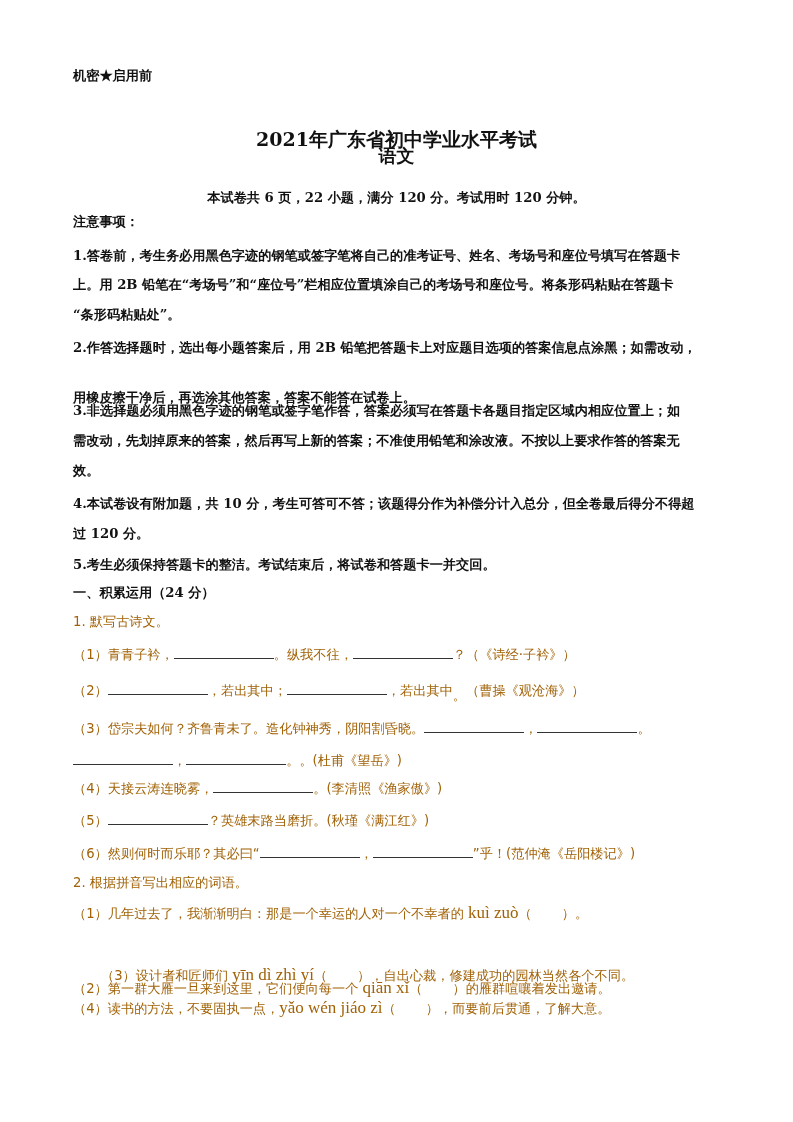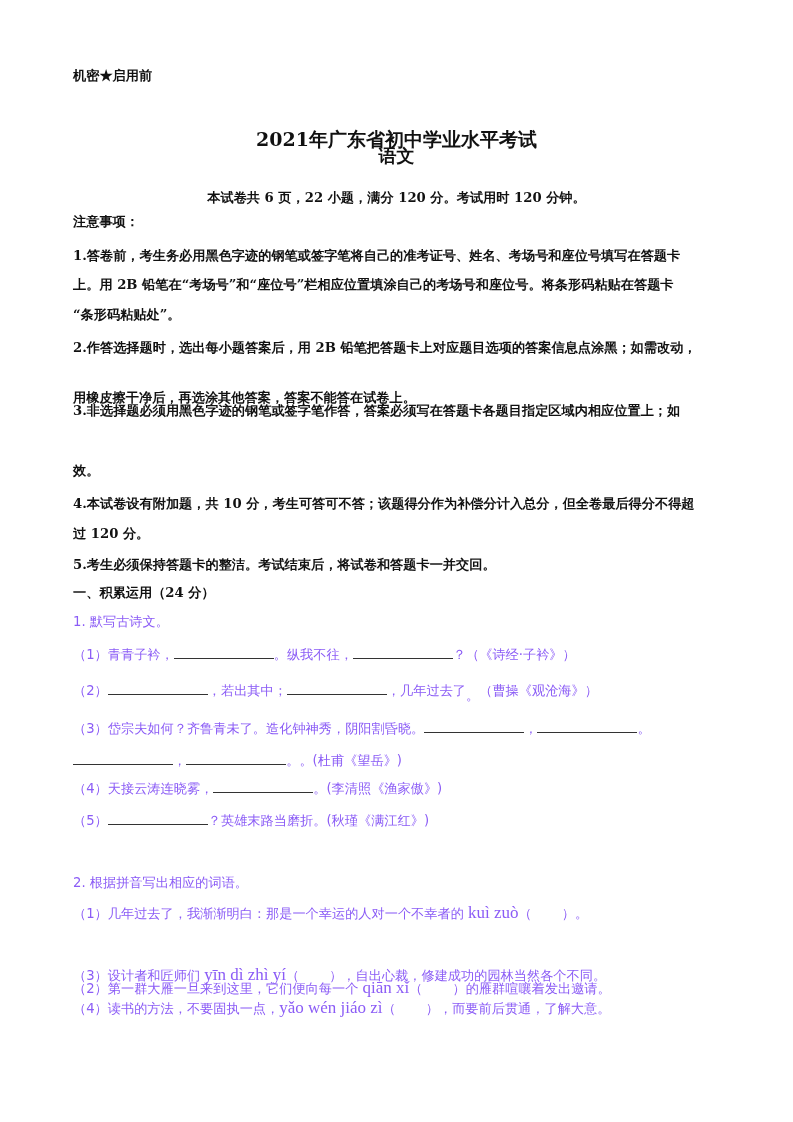--- a/index.html
+++ b/index.html
@@ -3,21 +3,21 @@
 <meta charset="utf-8">
 <style>
   html, body { margin: 0; padding: 0; background: #ffffff; }
   body { width: 793px; height: 1122px; position: relative; overflow: hidden; color: #111; }
   .page { position: absolute; left: 0; top: 0; width: 696px; height: 1122px; }
   .line { position: absolute; left: 73px; white-space: nowrap; font-family: "DejaVu Sans", sans-serif; font-size: 13.2px; line-height: 18px; }
   .bold { font-weight: bold; font-family: "DejaVu Serif", serif; }
   .center { left: 0; width: 793px; text-align: center; }
   .title { font-size: 19px; font-weight: bold; font-family: "DejaVu Serif", serif; line-height: 24px; }
   .subject { font-size: 18px; font-weight: bold; font-family: "DejaVu Serif", serif; line-height: 24px; }
-  .normal { font-family: "DejaVu Sans", sans-serif; font-weight: normal; color: #8b5cf6; }
+  .normal { font-family: "DejaVu Sans", sans-serif; font-weight: normal; color: #a16207; }
   .blank { display: inline-block; border-bottom: 1px solid #333; height: 14px; vertical-align: baseline; }
   .w100 { width: 100px; }
   .pinyin { font-family: "Liberation Serif", serif; font-size: 17px; }
   .paren-gap { display: inline-block; width: 30px; }
 </style>
 </head>
 <body>
 
 <div class="page">
 
@@ -26,65 +26,69 @@
   <div class="line center subject" style="top:144px;">语文</div>
   <div class="line center bold" style="top:189px;">本试卷共 6 页，22 小题，满分 120 分。考试用时 120 分钟。</div>
 
   <div class="line bold" style="top:213px;">注意事项：</div>
   <div class="line bold" style="top:247px;">1.答卷前，考生务必用黑色字迹的钢笔或签字笔将自己的准考证号、姓名、考场号和座位号填写在答题卡</div>
   <div class="line bold" style="top:276px;">上。用 2B 铅笔在“考场号”和“座位号”栏相应位置填涂自己的考场号和座位号。将条形码粘贴在答题卡</div>
   <div class="line bold" style="top:306px;">“条形码粘贴处”。</div>
   <div class="line bold" style="top:339px;">2.作答选择题时，选出每小题答案后，用 2B 铅笔把答题卡上对应题目选项的答案信息点涂黑；如需改动，</div>
   <div class="line bold" style="top:369px;margin-top:20px;">用橡皮擦干净后，再选涂其他答案，答案不能答在试卷上。</div>
   <div class="line bold" style="top:402px;">3.非选择题必须用黑色字迹的钢笔或签字笔作答，答案必须写在答题卡各题目指定区域内相应位置上；如</div>
+  <div class="line bold" style="top:432px;">需改动，先划掉原来的答案，然后再写上新的答案；不准使用铅笔和涂改液。不按以上要求作答的答案无</div>
   <div class="line bold" style="top:462px;">效。</div>
   <div class="line bold" style="top:495px;">4.本试卷设有附加题，共 10 分，考生可答可不答；该题得分作为补偿分计入总分，但全卷最后得分不得超</div>
   <div class="line bold" style="top:525px;">过 120 分。</div>
   <div class="line bold" style="top:556px;">5.考生必须保持答题卡的整洁。考试结束后，将试卷和答题卡一并交回。</div>
 
   <div class="line bold" style="top:584px;">一、积累运用（24 分）</div>
 
   <div class="line normal" style="top:613px;">1. 默写古诗文。</div>
 
   <div class="line normal" style="top:644px;">
     <span>（1）青青子衿，</span><span class="blank w100"></span><span>。纵我不往，</span><span class="blank w100"></span><span>？（《诗经·子衿》）</span>
   </div>
 
   <div class="line normal" style="top:680px;">
-    <span>（2）</span><span class="blank w100"></span><span>，若出其中；</span><span class="blank w100"></span><span>，几年过去了</span><span style="position:relative;top:5px;">。</span><span>（曹操《观沧海》）</span>
+    <span>（2）</span><span class="blank w100"></span><span>，若出其中；</span><span class="blank w100"></span><span>，若出其中</span><span style="position:relative;top:5px;">。</span><span>（曹操《观沧海》）</span>
   </div>
 
   <div class="line normal" style="top:718px;">
     <span>（3）岱宗夫如何？齐鲁青未了。造化钟神秀，阴阳割昏晓。</span><span class="blank w100"></span><span>，</span><span class="blank w100"></span><span>。</span>
   </div>
 
   <div class="line normal" style="top:750px;">
     <span class="blank w100"></span><span>，</span><span class="blank w100"></span><span>。。(杜甫《望岳》)</span>
   </div>
 
   <div class="line normal" style="top:778px;">
     <span>（4）天接云涛连晓雾，</span><span class="blank w100"></span><span>。(李清照《渔家傲》)</span>
   </div>
 
   <div class="line normal" style="top:810px;">
     <span>（5）</span><span class="blank w100"></span><span>？英雄末路当磨折。(秋瑾《满江红》)</span>
   </div>
 
+  <div class="line normal" style="top:843px;">
+    <span>（6）然则何时而乐耶？其必曰“</span><span class="blank w100"></span><span>，</span><span class="blank w100"></span><span>”乎！(范仲淹《岳阳楼记》)</span>
+  </div>
 
   <div class="line normal" style="top:874px;">2. 根据拼音写出相应的词语。</div>
 
   <div class="line normal" style="top:904px;">
     <span>（1）几年过去了，我渐渐明白：那是一个幸运的人对一个不幸者的 </span><span class="pinyin">kuì zuò</span><span>（</span><span class="paren-gap"></span><span>）。</span>
   </div>
 
   <div class="line normal" style="top:979px;">
     <span>（2）第一群大雁一旦来到这里，它们便向每一个 </span><span class="pinyin">qiān xǐ</span><span>（</span><span class="paren-gap"></span><span>）的雁群喧嚷着发出邀请。</span>
   </div>
 
-  <div class="line normal" style="top:966px;">
+  <div class="line normal" style="top:966px;margin-left:28px;">
     <span>（3）设计者和匠师们 </span><span class="pinyin">yīn dì zhì yí</span><span>（</span><span class="paren-gap"></span><span>），自出心裁，修建成功的园林当然各个不同。</span>
   </div>
 
   <div class="line normal" style="top:999px;">
     <span>（4）读书的方法，不要固执一点，</span><span class="pinyin">yǎo wén jiáo zì</span><span>（</span><span class="paren-gap"></span><span>），而要前后贯通，了解大意。</span>
   </div>
 
 </div>
 
 </body></html>

